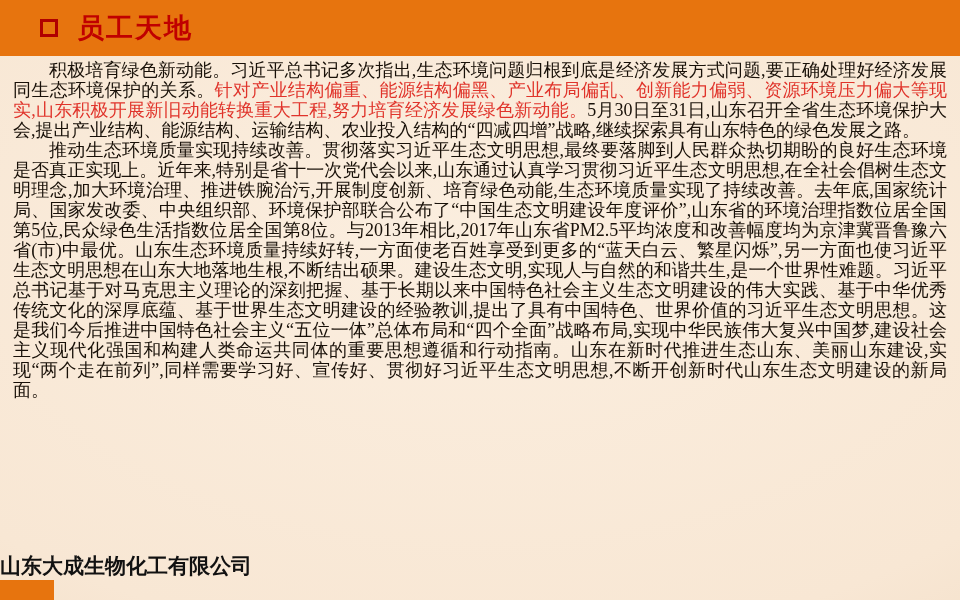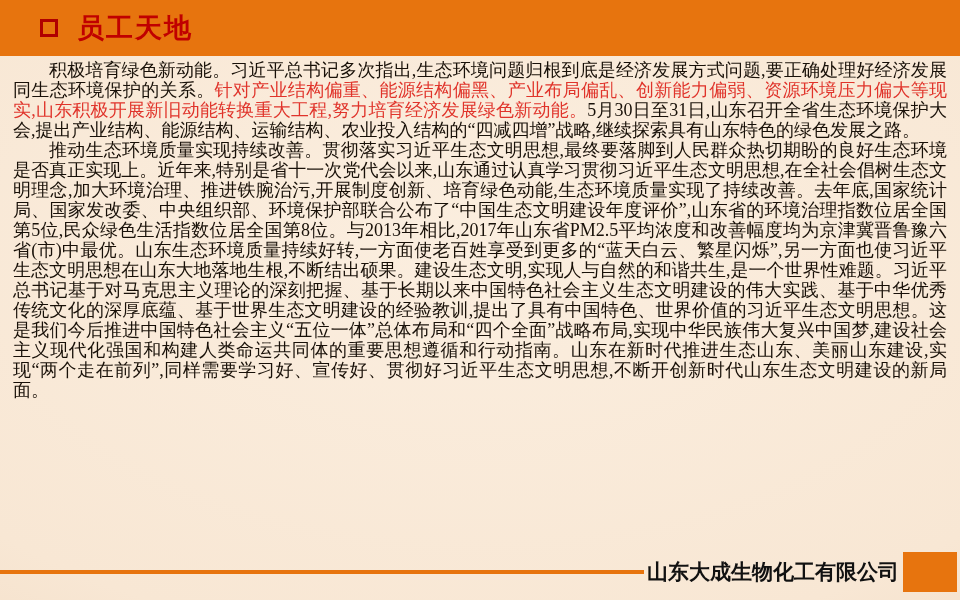--- a/index.html
+++ b/index.html
@@ -58,21 +58,22 @@
   }
   .red { color: var(--highlight-red, #E0342B); }
 
   
   .footer {
     position: absolute;
     left: 0; right: 3px;
     top: 552px;
     height: 40px;
     display: flex;
-    align-items: center;
+    align-items: flex-start;
+    flex-direction: column;
   }
   .rule {
     flex: 1 1 auto;
     height: 4px;
     background: var(--accent-orange, #E7740E);
     margin-right: 3px;
   }
   .company {
     flex: 0 0 auto;
     font-family: "Liberation Sans", "DejaVu Sans", sans-serif;

